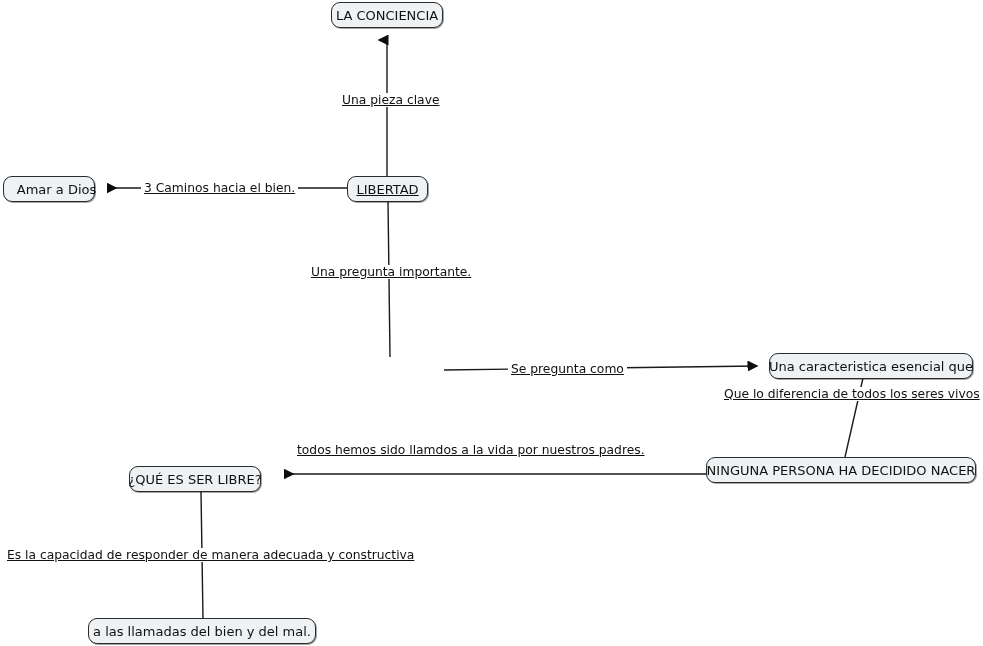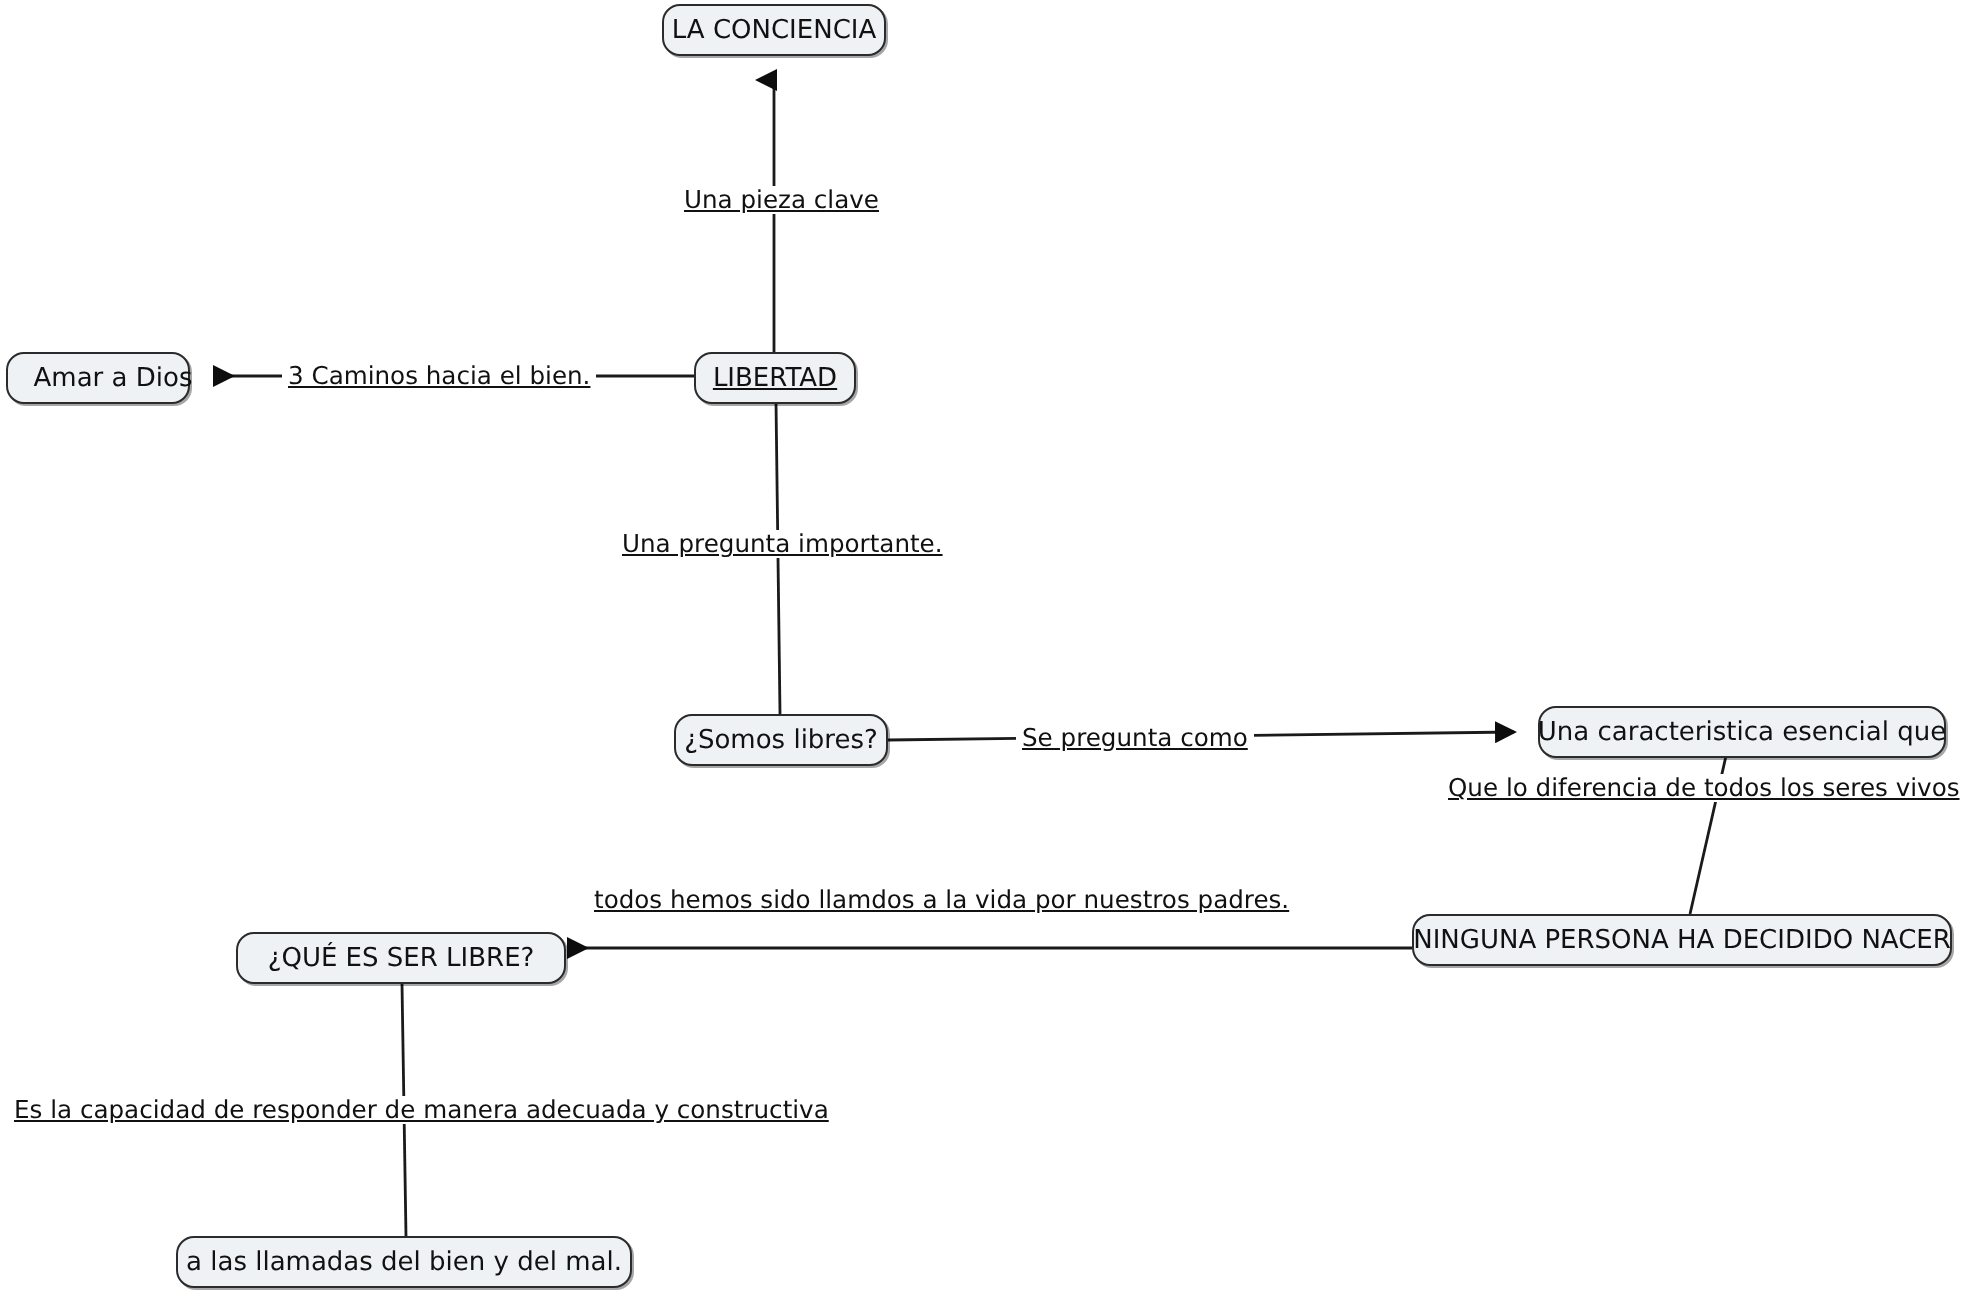--- a/index.html
+++ b/index.html
@@ -92,33 +92,30 @@
   </div>
 
   <div class="node" style="left:3px; top:176px; width:92px; height:26px;padding-left:24px;">
     <span>Amar a Dios</span>
   </div>
 
   <div class="node" style="left:347px; top:176px; width:81px; height:26px;text-decoration:underline;">
     <span>LIBERTAD</span>
   </div>
 
-  <div class="node" style="left:337px; top:357px; width:107px; height:26px;">
-    <span>¿Somos libres?</span>
-  </div>
 
   <div class="node" style="left:769px; top:353px; width:204px; height:26px;">
     <span>Una caracteristica esencial que</span>
   </div>
 
   <div class="node" style="left:706px; top:457px; width:270px; height:26px;">
     <span>NINGUNA PERSONA HA DECIDIDO NACER</span>
   </div>
 
-  <div class="node" style="left:118px; top:466px; width:165px; height:26px;">
+  <div class="node" style="left:129px; top:466px; width:132px; height:26px;">
     <span>¿QUÉ ES SER LIBRE?</span>
   </div>
 
   <div class="node" style="left:88px; top:618px; width:228px; height:26px;">
     <span>a las llamadas del bien y del mal.</span>
   </div>
 
   <div class="link-label" style="left:339px; top:93px;">
     <span>Una pieza clave</span>
   </div>

